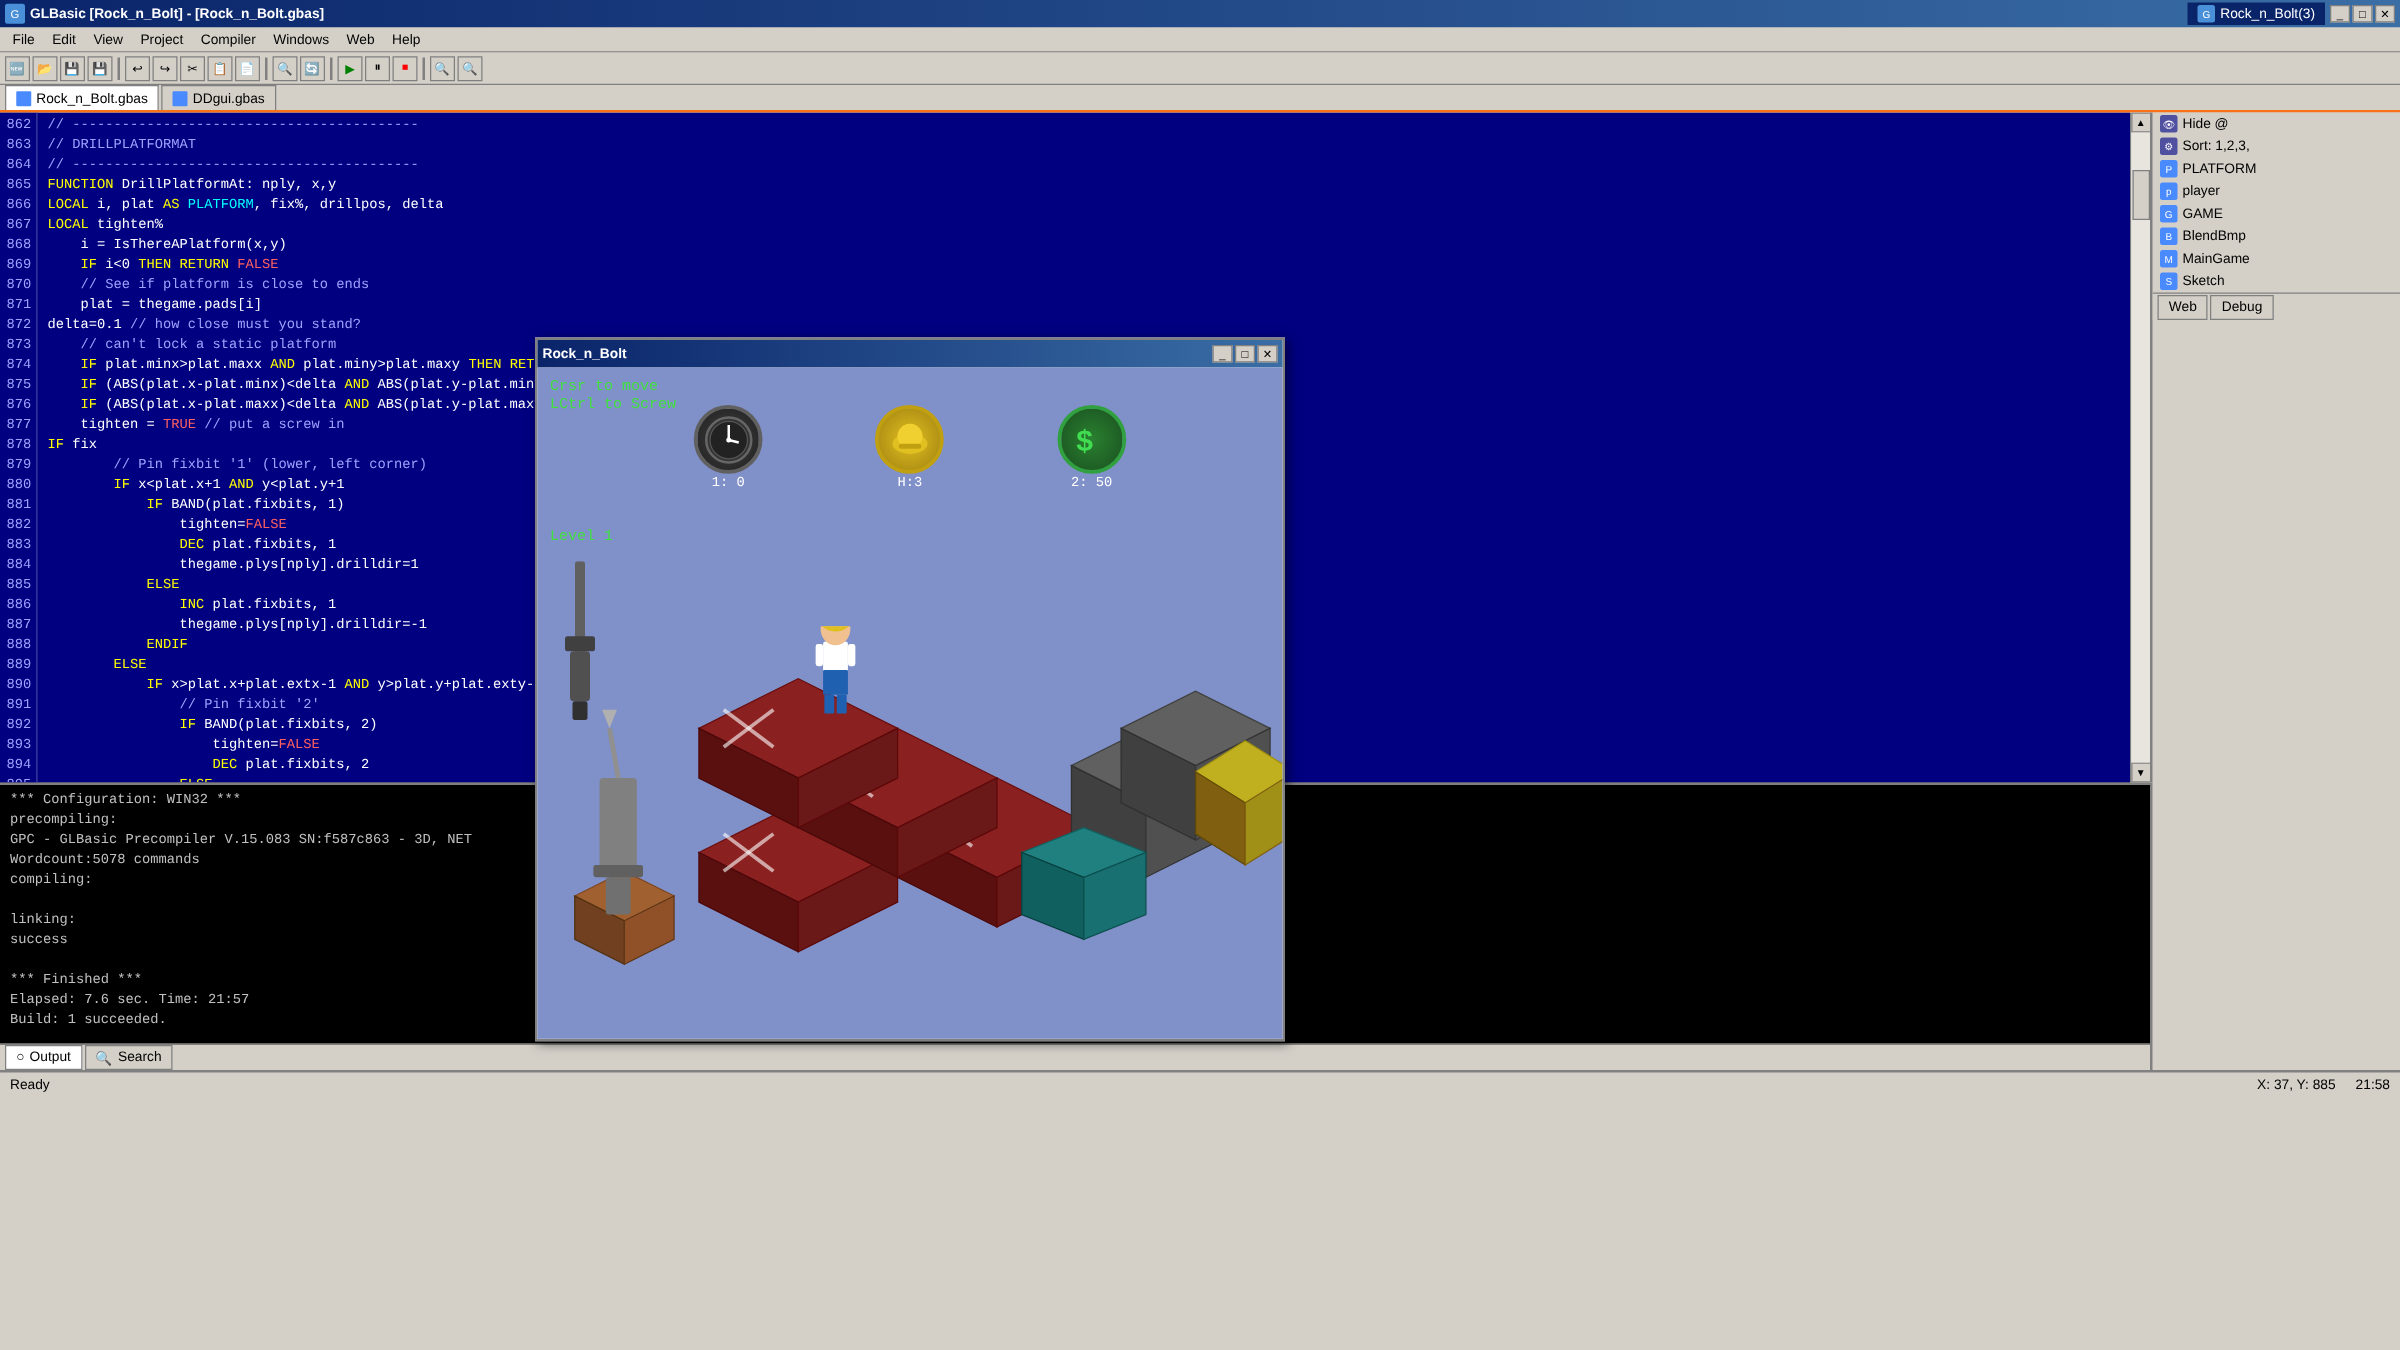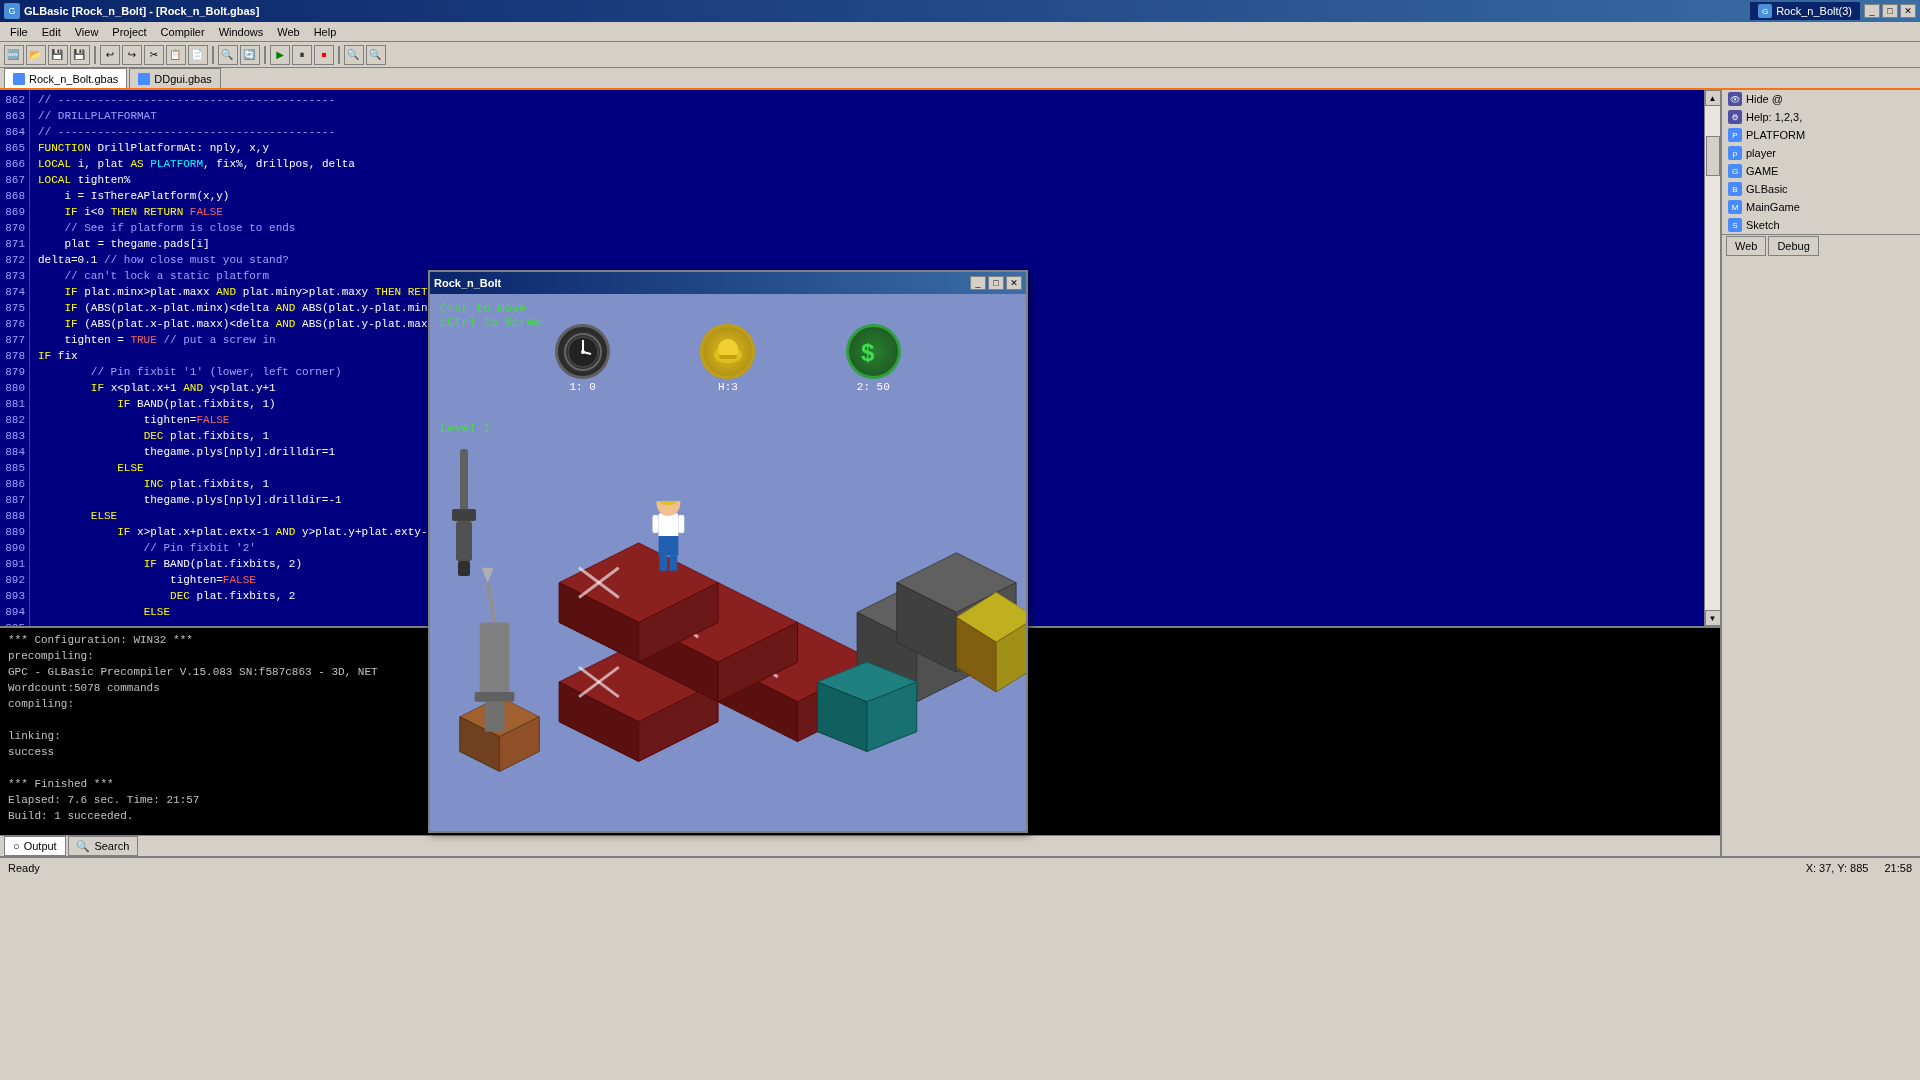--- a/index.html
+++ b/index.html
@@ -412,20 +412,21 @@
             <div class="code-line"><span class="kw-yellow">IF</span> <span class="kw-white">fix</span></div>
             <div class="code-line kw-comment">        // Pin fixbit '1' (lower, left corner)</div>
             <div class="code-line">        <span class="kw-yellow">IF</span> <span class="kw-white">x&lt;plat.x+1 </span><span class="kw-yellow">AND</span> <span class="kw-white">y&lt;plat.y+1</span></div>
             <div class="code-line">            <span class="kw-yellow">IF</span> <span class="kw-white">BAND(plat.fixbits, 1)</span></div>
             <div class="code-line">                <span class="kw-white">tighten=</span><span class="kw-red">FALSE</span></div>
             <div class="code-line">                <span class="kw-yellow">DEC</span> <span class="kw-white">plat.fixbits, 1</span></div>
             <div class="code-line">                <span class="kw-white">thegame.plys[nply].drilldir=1</span></div>
             <div class="code-line">            <span class="kw-yellow">ELSE</span></div>
             <div class="code-line">                <span class="kw-yellow">INC</span> <span class="kw-white">plat.fixbits, 1</span></div>
             <div class="code-line">                <span class="kw-white">thegame.plys[nply].drilldir=-1</span></div>
+            <div class="code-line">            <span class="kw-yellow">ENDIF</span></div>
             <div class="code-line">        <span class="kw-yellow">ELSE</span></div>
             <div class="code-line">            <span class="kw-yellow">IF</span> <span class="kw-white">x&gt;plat.x+plat.extx-1 </span><span class="kw-yellow">AND</span> <span class="kw-white">y&gt;plat.y+plat.exty-1</span></div>
             <div class="code-line kw-comment">                // Pin fixbit '2'</div>
             <div class="code-line">                <span class="kw-yellow">IF</span> <span class="kw-white">BAND(plat.fixbits, 2)</span></div>
             <div class="code-line">                    <span class="kw-white">tighten=</span><span class="kw-red">FALSE</span></div>
             <div class="code-line">                    <span class="kw-yellow">DEC</span> <span class="kw-white">plat.fixbits, 2</span></div>
             <div class="code-line">                <span class="kw-yellow">ELSE</span></div>
 
           </div>
         </div>
@@ -440,37 +441,37 @@
     </div>
   </div>
 
   <div class="right-panel">
     <div class="right-panel-item">
       <div class="rp-icon" style="background:#5050a0;color:white;">👁</div>
       <span>Hide @</span>
     </div>
     <div class="right-panel-item">
       <div class="rp-icon" style="background:#5050a0;color:white;">⚙</div>
-      <span>Help: 1,2,3,</span>
+      <span>Sort: 1,2,3,</span>
     </div>
     <div class="right-panel-item">
       <div class="rp-icon" style="background:#4a8aff;color:white;">P</div>
       <span>PLATFORM</span>
     </div>
     <div class="right-panel-item">
       <div class="rp-icon" style="background:#4a8aff;color:white;">p</div>
       <span>player</span>
     </div>
     <div class="right-panel-item">
       <div class="rp-icon" style="background:#4a8aff;color:white;">G</div>
       <span>GAME</span>
     </div>
     <div class="right-panel-item">
       <div class="rp-icon" style="background:#4a8aff;color:white;">B</div>
-      <span>GLBasic</span>
+      <span>BlendBmp</span>
     </div>
     <div class="right-panel-item">
       <div class="rp-icon" style="background:#4a8aff;color:white;">M</div>
       <span>MainGame</span>
     </div>
     <div class="right-panel-item">
       <div class="rp-icon" style="background:#4a8aff;color:white;">S</div>
       <span>Sketch</span>
     </div>
     <div style="flex:1;"></div>

